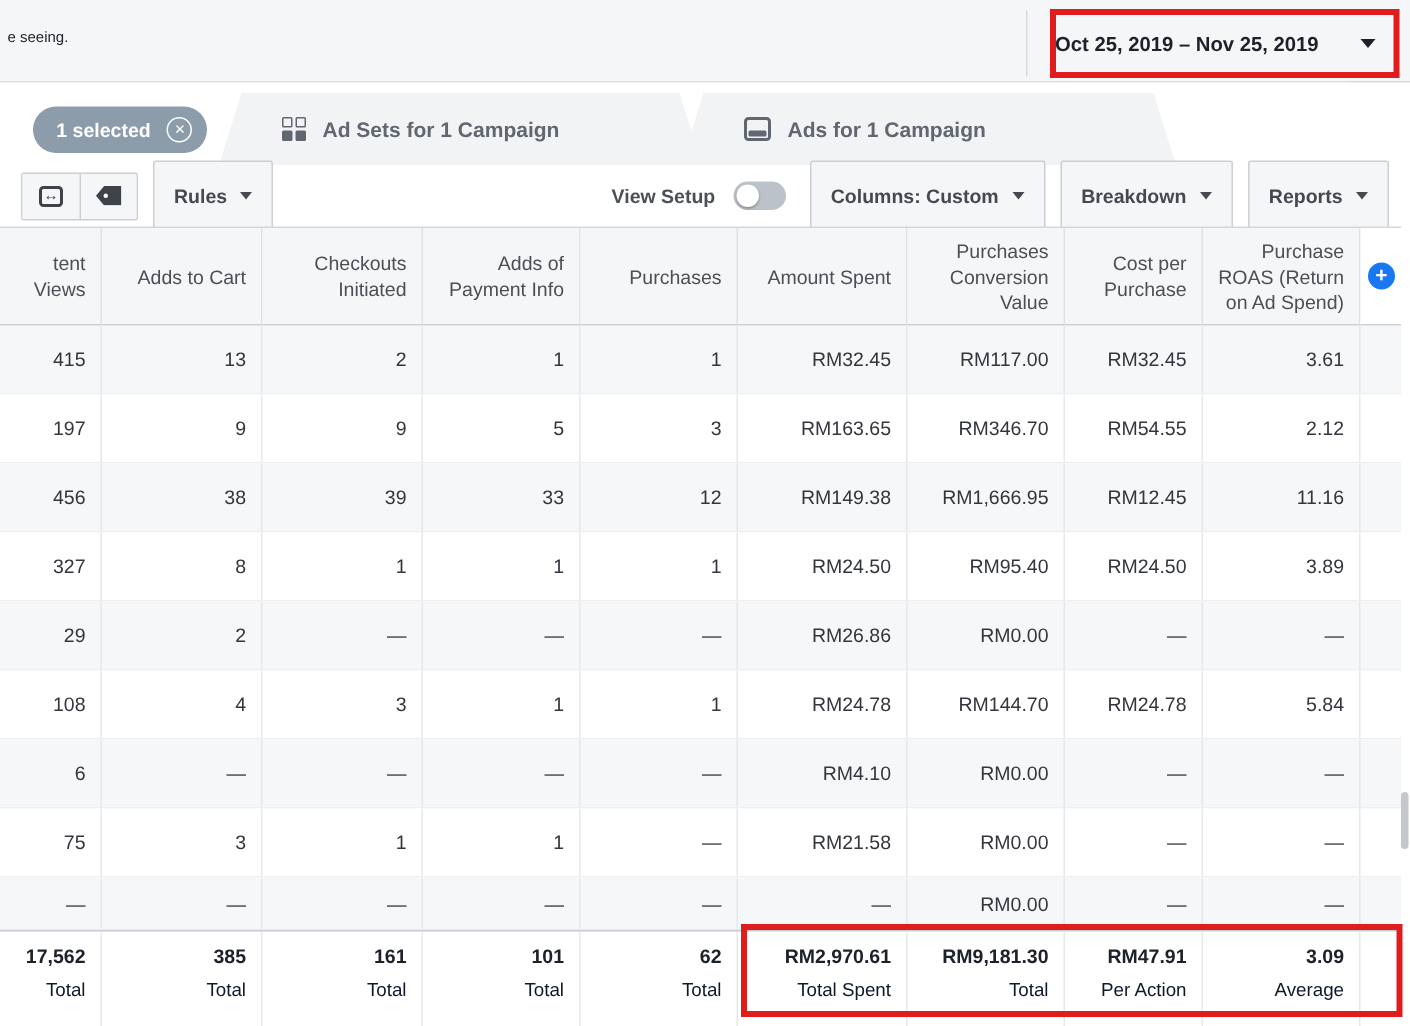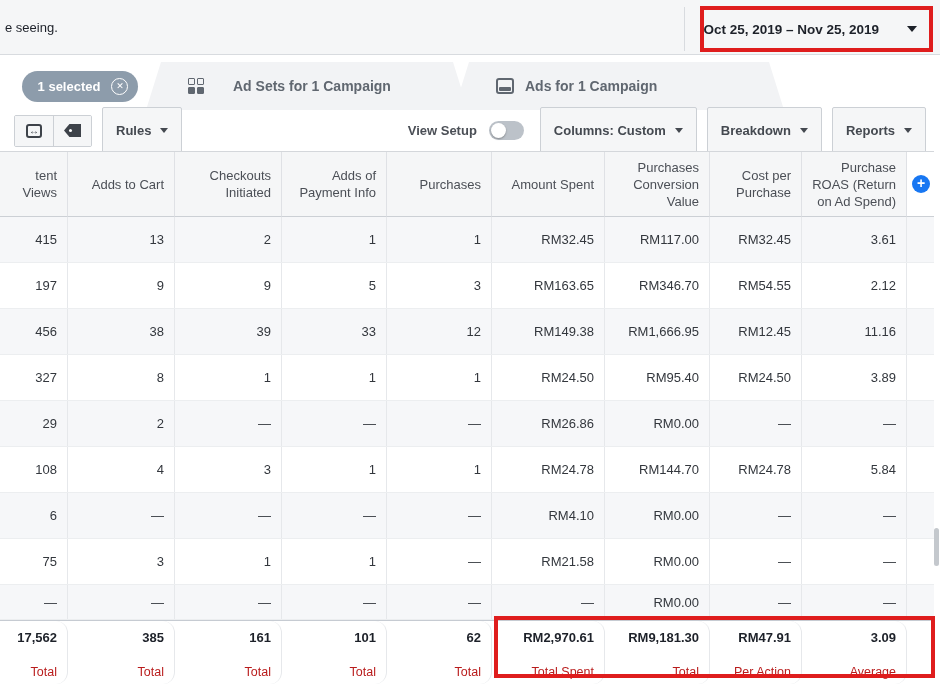--- a/index.html
+++ b/index.html
@@ -2,30 +2,30 @@
 <html><head>
 <meta charset="utf-8">
 <style>
   * { margin:0; padding:0; box-sizing:border-box; }
   html,body { width:940px; height:684px; }
   body { font-family:"Liberation Sans", sans-serif; background:#fff; }
   #screen { position:relative; width:940px; height:684px; overflow:hidden; background:#fff; }
 
   
   .top-bar { position:absolute; left:0; top:0; width:940px; height:55px; background:#f5f6f7; border-bottom:1px solid #d8dbdf; }
-  .partial-text { position:absolute; left:5px; top:20px; font-size:13px; color:#1d2129; }
+  .partial-text { position:absolute; left:5px; top:20px; font-size:10px; color:#1d2129; }
   .date-selector { position:absolute; right:5px; top:7px; height:44px; display:flex; align-items:center; gap:28px; padding:0 18px 0 18px; border-left:1px solid #d8dbdf; cursor:pointer; }
   .date-selector .date-text { font-size:13.5px; font-weight:bold; color:#1d2129; }
   .caret { width:0; height:0; border-left:5px solid transparent; border-right:5px solid transparent; border-top:6px solid #1d2129; display:inline-block; }
 
   
   .tab-strip { position:absolute; left:0; top:55px; width:900px; height:55px; background:#fff; }
   .tab { position:absolute; top:7px; bottom:0; display:flex; align-items:center; clip-path:polygon(15px 0, calc(100% - 15px) 0, 100% 100%, 0 100%); }
   .tab-active { left:-18px; width:182px; background:#fff; filter:drop-shadow(0 0 1px #c9ccd1); justify-content:center; }
-  .tab-adsets { left:146px; width:322px; background:#f2f3f5; padding-left:42px; gap:29px; }
+  .tab-adsets { left:146px; width:322px; background:#f2f3f5; padding-left:42px; gap:11px; }
   .tab-ads   { left:454px; width:330px; background:#f2f3f5; padding-left:42px; gap:11px; }
   .tab-label { font-size:14px; font-weight:bold; color:#606770; white-space:nowrap; }
 
   .selected-pill { display:inline-flex; align-items:center; gap:11px; background:#8d9cab; border-radius:16px; padding:7px 10px 7px 16px; cursor:pointer; margin-left:14px; }
   .selected-pill .pill-text { color:#fff; font-size:13px; font-weight:bold; }
   .pill-close { width:17px; height:17px; border:1px solid #fff; border-radius:50%; display:flex; align-items:center; justify-content:center; color:#fff; font-size:9px; line-height:1; cursor:pointer; }
 
   .grid-icon { display:grid; grid-template-columns:7px 7px; grid-template-rows:7px 7px; gap:2px; }
   .grid-icon span { border:1.5px solid #606770; border-radius:1px; }
   .grid-icon span.filled { background:#606770; }
@@ -59,24 +59,24 @@
   .c0{width:68px}.c1{width:107px}.c2{width:107px}.c3{width:105px}.c4{width:105px}
   .c5{width:113px}.c6{width:105px}.c7{width:92px}.c8{width:105px}.cplus{width:28px}
 
   .tr { display:flex; height:46px; background:#fff; border-bottom:1px solid #eceef0; }
   .tr.alt { background:#f6f7f9; }
   .tr.last-row { height:35px; }
   .td { display:flex; align-items:center; justify-content:flex-end; padding:0 10px 0 4px; border-right:1px solid #e6e8eb; font-size:13px; color:#33373d; height:100%; }
   .td.cplus { border-right:none; }
 
   .totals-row { display:flex; height:64px; background:#fff; border-top:1px solid #c6cbd2; }
-  .td-total { display:flex; flex-direction:column; align-items:flex-end; padding:9px 10px 0 4px; border-right:1px solid #e6e8eb;border-radius:12px; }
+  .td-total { display:flex; flex-direction:column; align-items:flex-end; padding:9px 10px 0 4px; border-right:1px solid #e6e8eb; }
   .td-total.cplus { border-right:none; }
   .tv { font-size:13px; font-weight:bold; color:#1d2129; }
-  .tl { font-size:12.5px; color:#b91c1c; margin-top:20px; }
+  .tl { font-size:12.5px; color:#0f172a; margin-top:8px; }
 
   
   .scrollbar-track { position:absolute; right:0; top:151px; width:6px; height:533px; background:#fff; }
   .scrollbar-thumb { position:absolute; right:1px; top:377px; width:5px; height:38px; border-radius:3px; background:#c4c8cd; cursor:grab; }
 
   
   .annotation { position:absolute; border:4px solid #df1d1d; pointer-events:none; z-index:50; }
   .annotation-date { left:700px; top:6px; width:233px; height:46px; }
   .annotation-totals { left:494px; top:616px; width:441px; height:62px; }
 </style>

